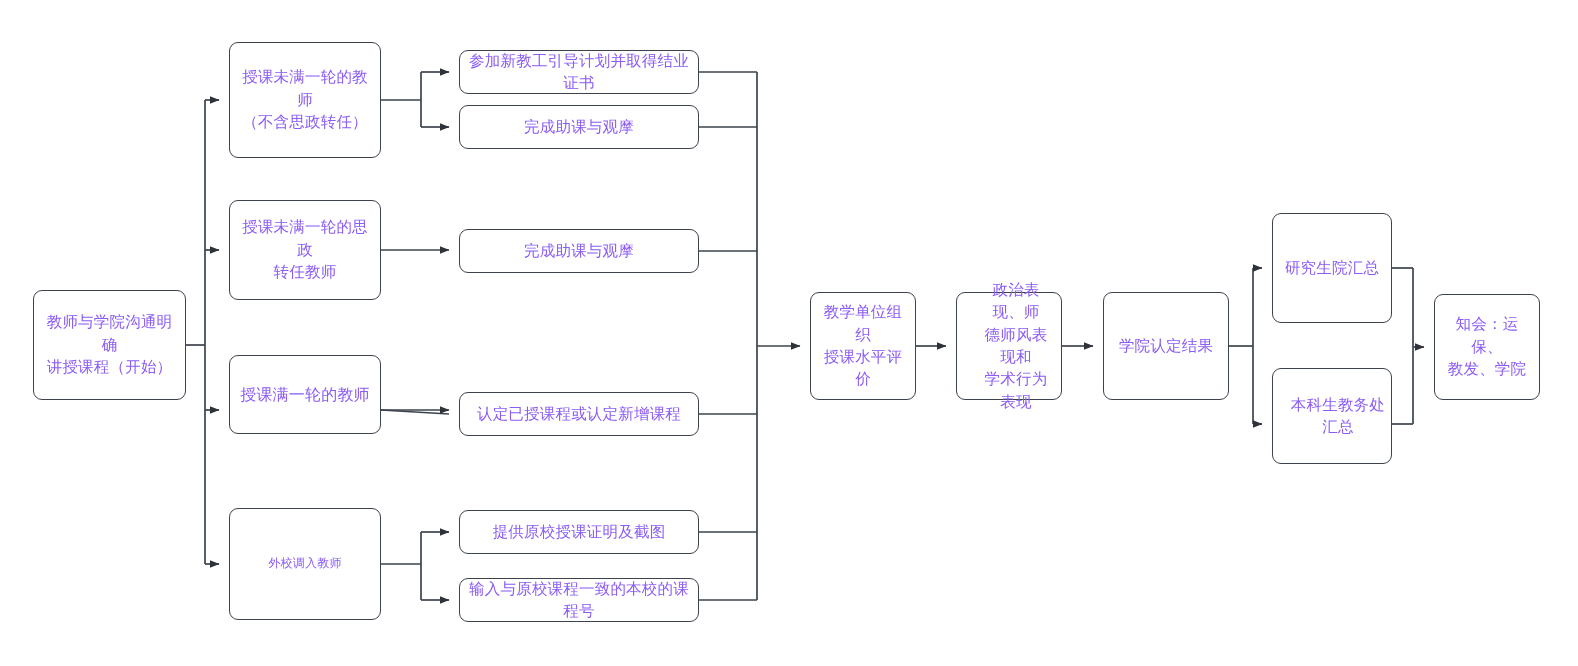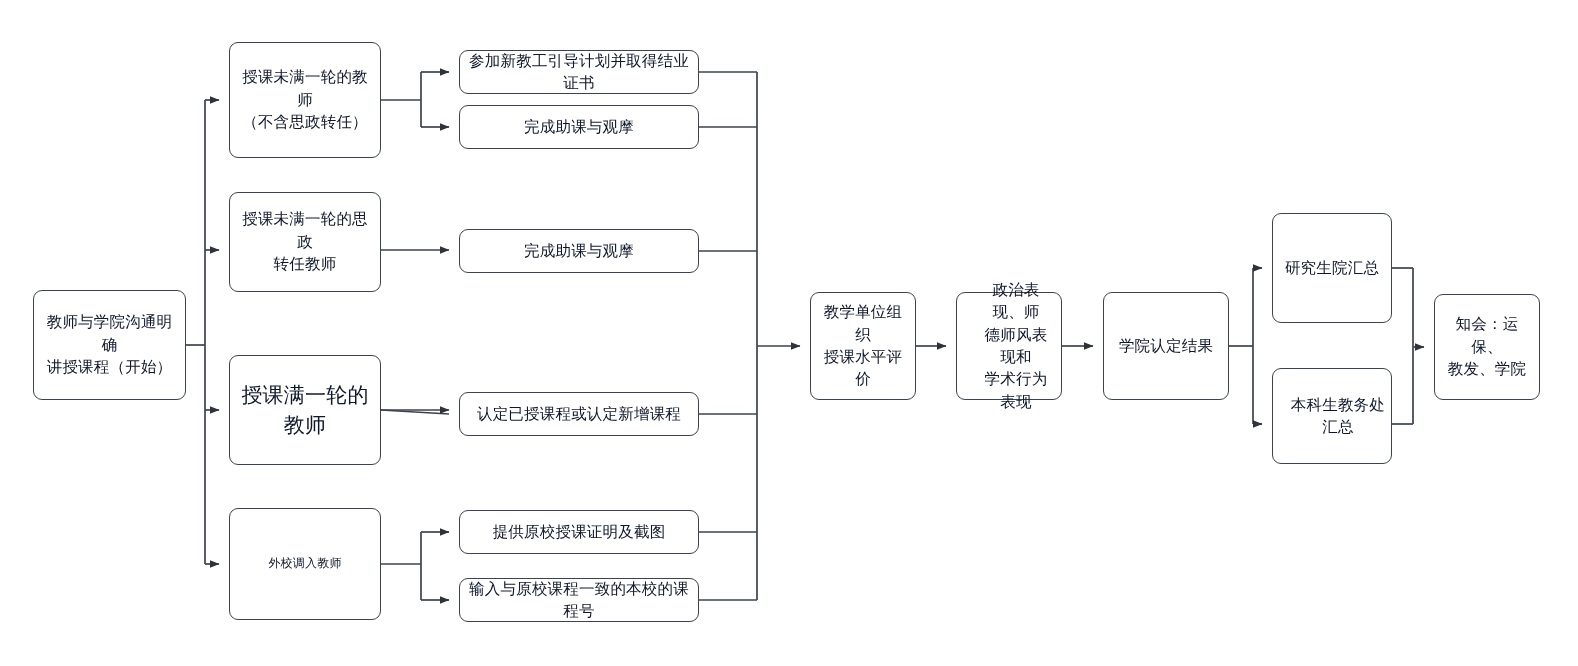--- a/index.html
+++ b/index.html
@@ -28,21 +28,21 @@
   .node {
     position: absolute;
     box-sizing: border-box;
     border: 1.6px solid #3d434d;
     border-radius: 9px;
     background: #ffffff;
     display: flex;
     align-items: center;
     justify-content: center;
     text-align: center;
-    color: #0f172a;
+    color: #8b5cf6;
     font-size: 15.5px;
     line-height: 1.45;
     letter-spacing: 0.2px;
     padding: 2px 6px;
     z-index: 2;
   }
   .node .label {
     display: block;
     white-space: pre-line;
   }
@@ -110,26 +110,26 @@
   <div class="node" style="left:33px; top:290px; width:153px; height:110px; font-size:15.5px;">
     <span class="label">教师与学院沟通明确
 讲授课程（开始）</span>
   </div>
 
   <div class="node" style="left:229px; top:42px; width:152px; height:116px; font-size:15.5px;">
     <span class="label">授课未满一轮的教师
 （不含思政转任）</span>
   </div>
 
-  <div class="node" style="left:229px; top:192px; width:152px; height:100px; font-size:15.5px;">
+  <div class="node" style="left:229px; top:200px; width:152px; height:100px; font-size:15.5px;">
     <span class="label">授课未满一轮的思政
 转任教师</span>
   </div>
 
-  <div class="node" style="left:229px; top:355px; width:152px; height:110px; font-size:21px;justify-content:center;">
+  <div class="node" style="left:229px; top:355px; width:152px; height:79px; font-size:16px;justify-content:center;">
     <span class="label">授课满一轮的教师</span>
   </div>
 
   <div class="node" style="left:229px; top:508px; width:152px; height:112px; font-size:12px;">
     <span class="label">外校调入教师</span>
   </div>
 
   <div class="node" style="left:459px; top:50px; width:240px; height:44px; font-size:15.5px;">
     <span class="label">参加新教工引导计划并取得结业证书</span>
   </div>

